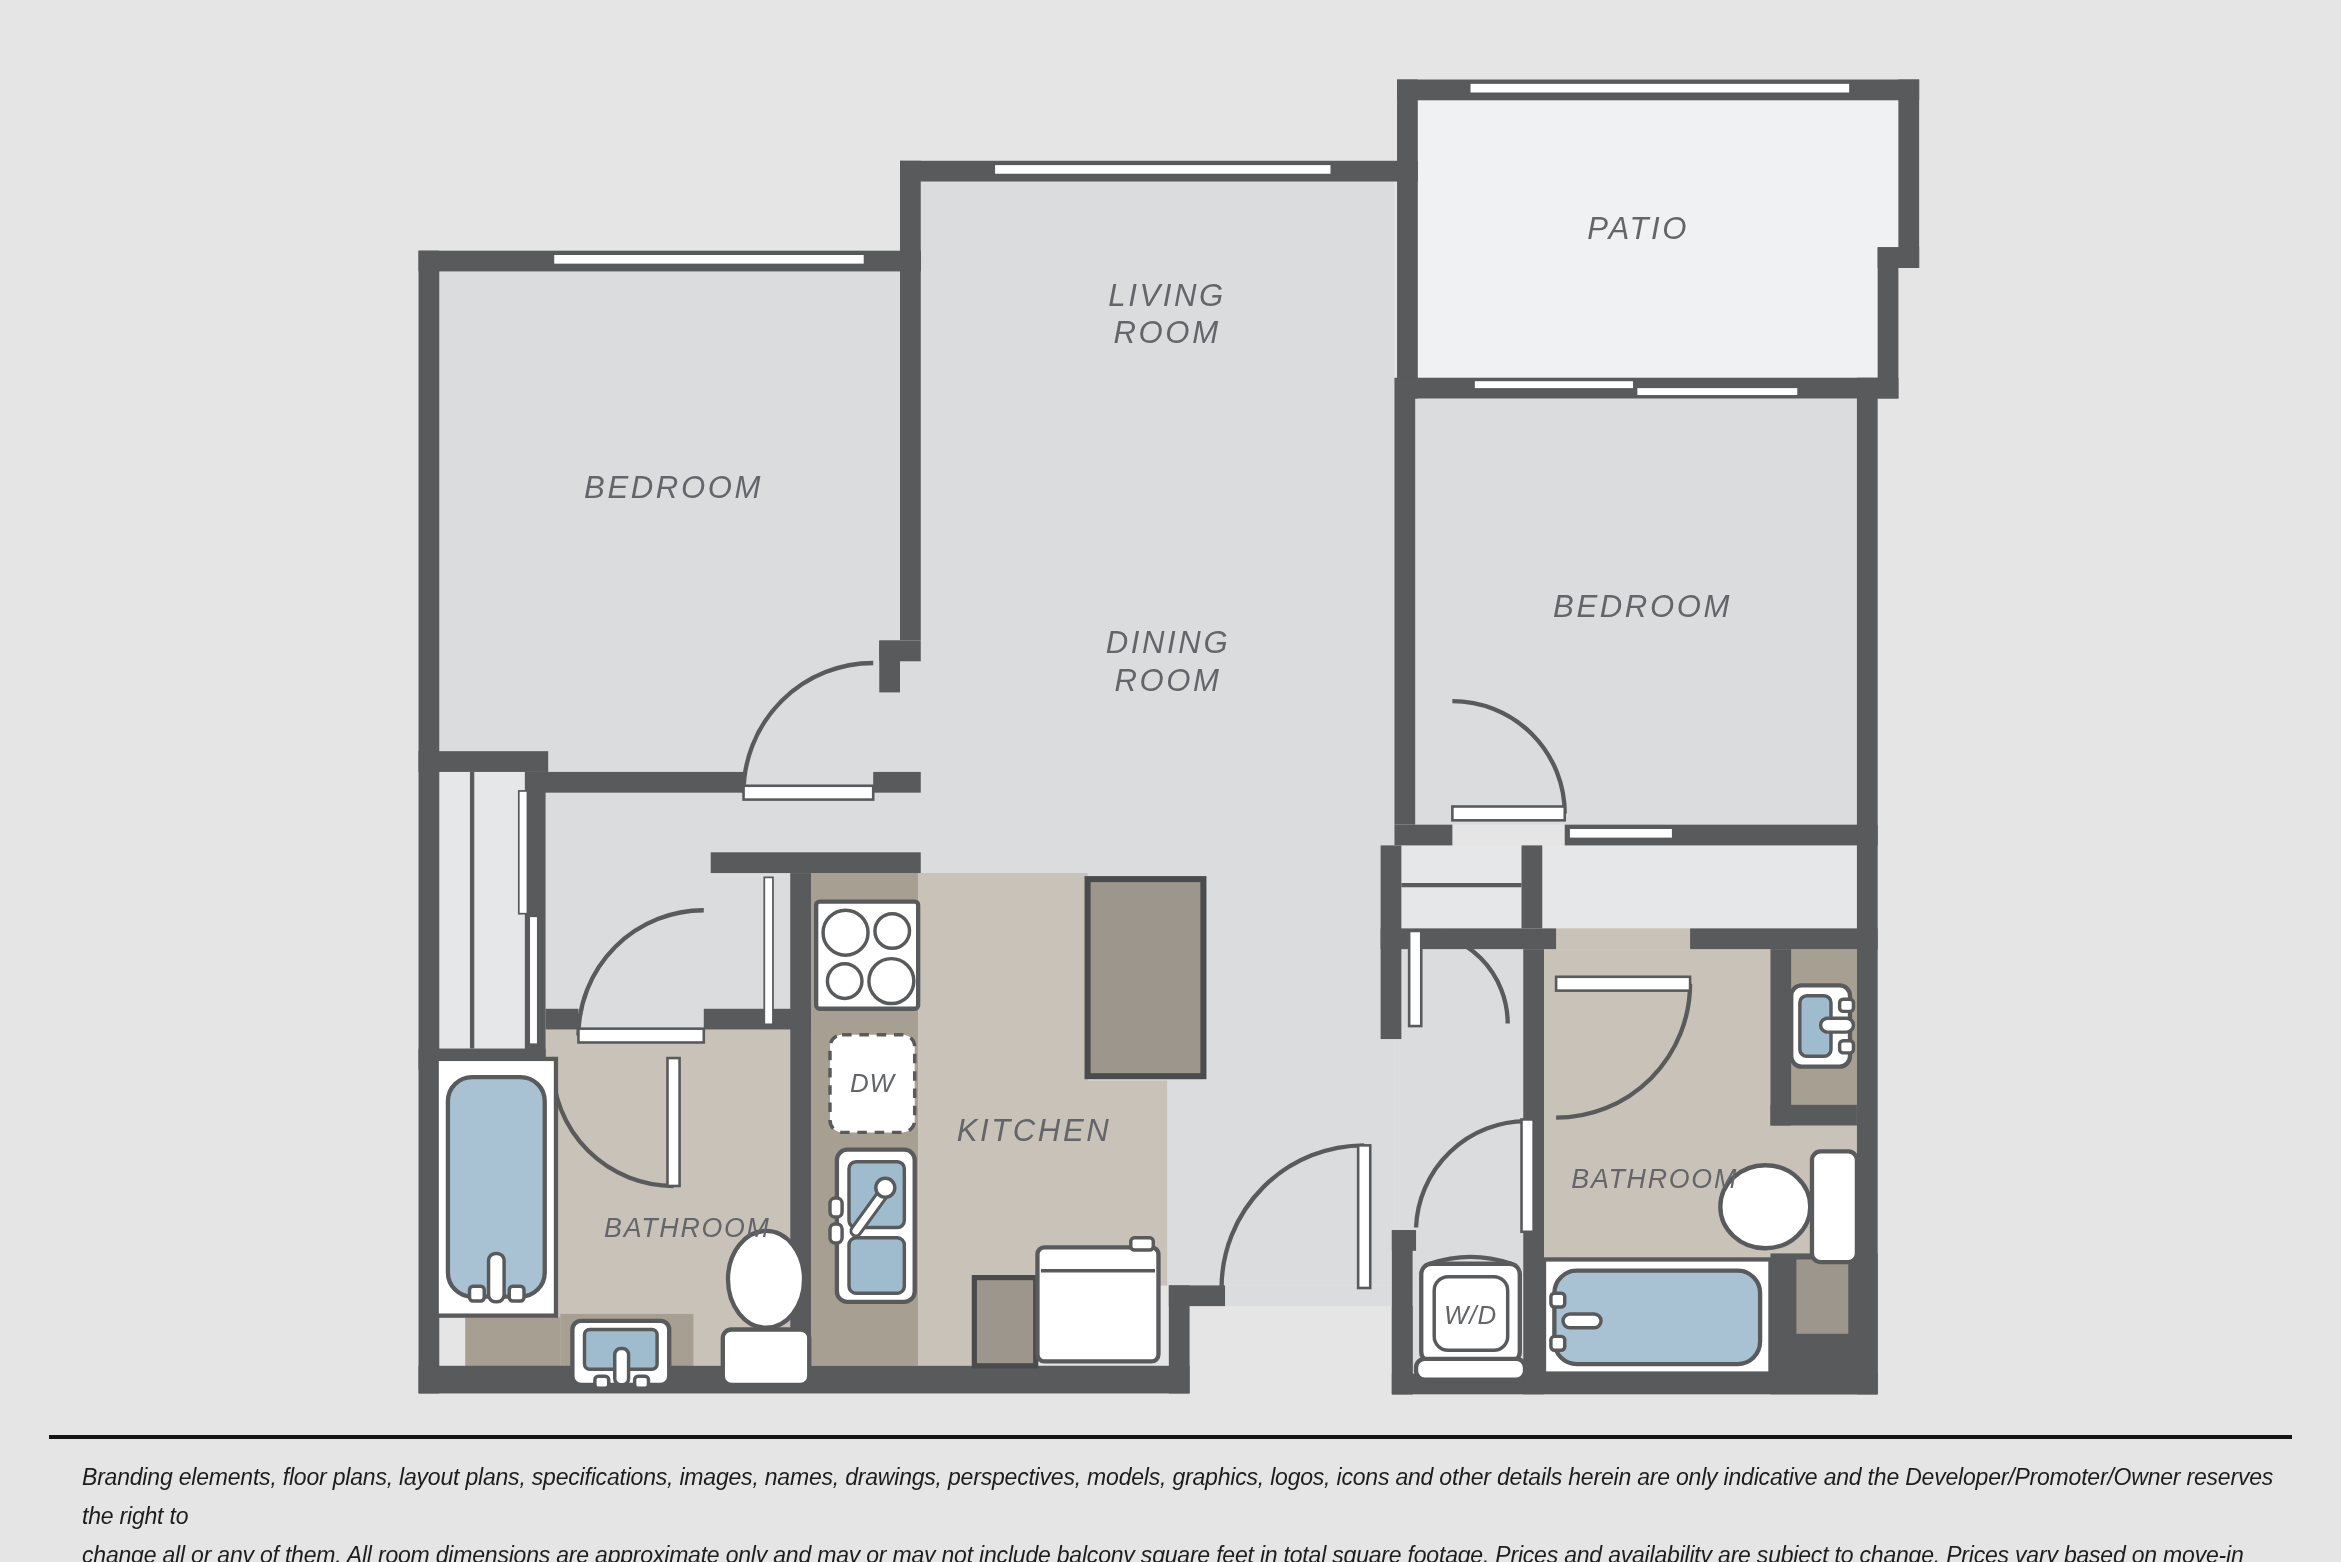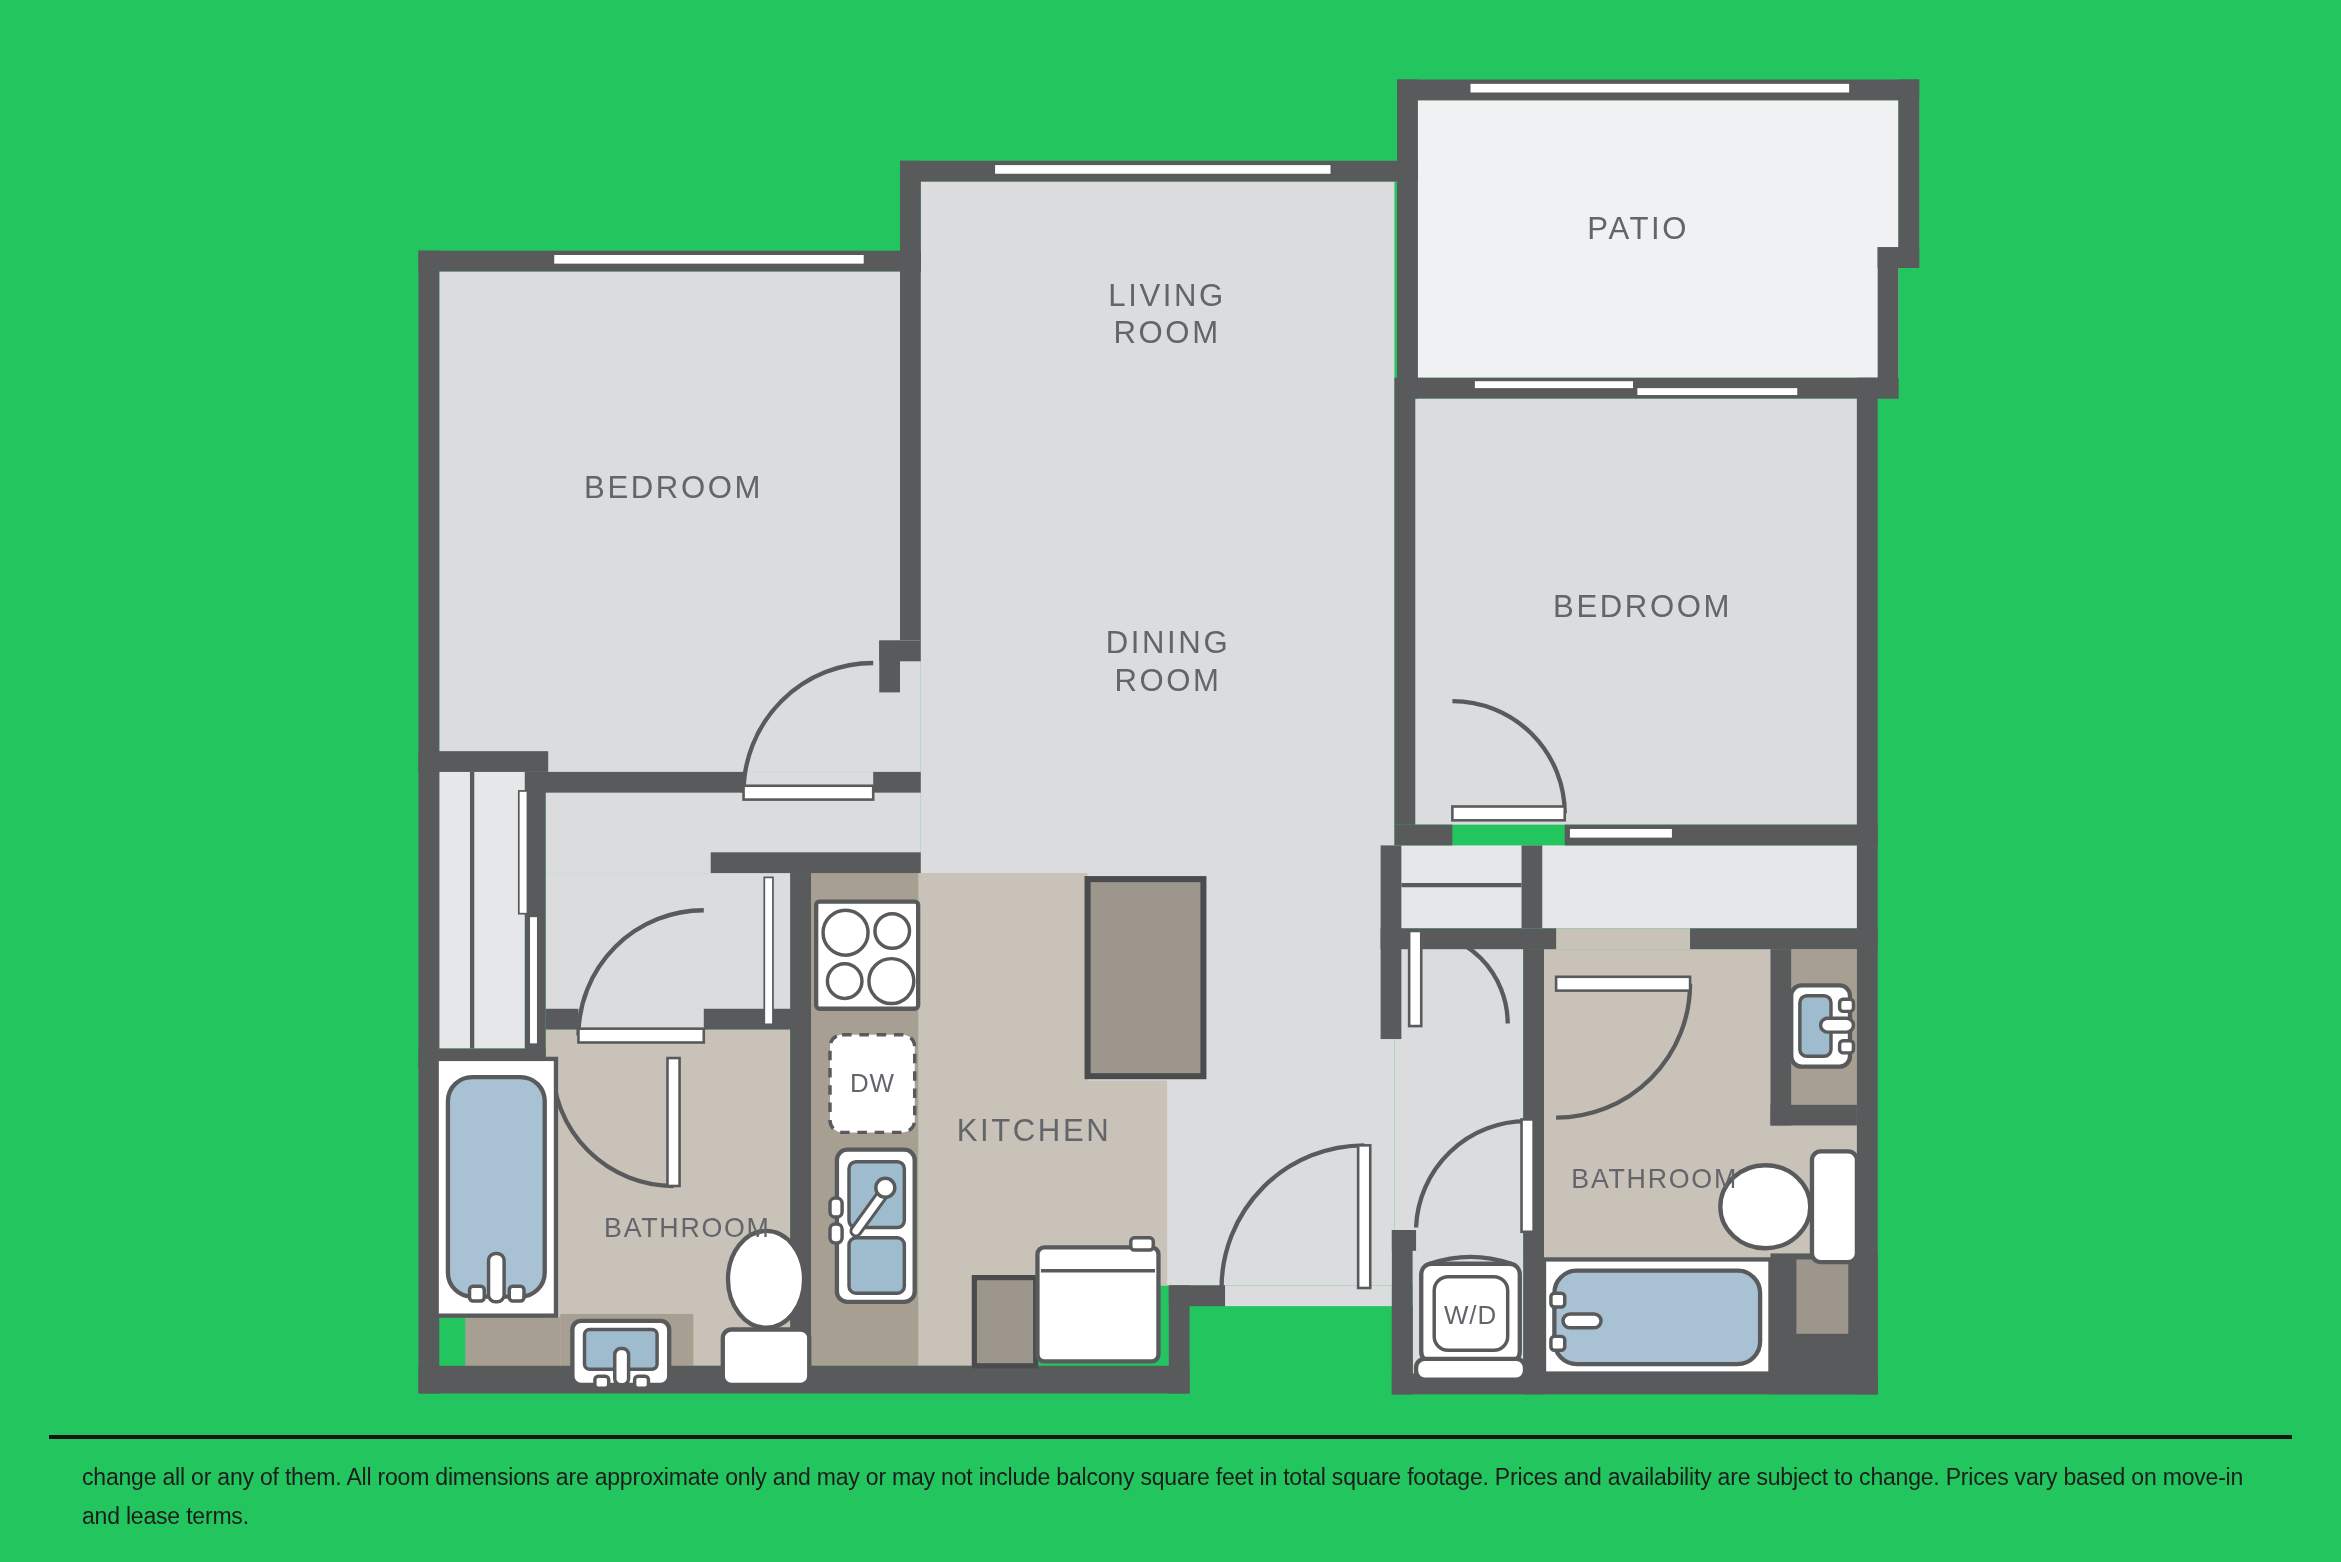--- a/index.html
+++ b/index.html
@@ -1,17 +1,17 @@
 <!DOCTYPE html>
 <html style="font-size:14px"><head>
 <meta charset="utf-8">
 <style>
   html,body{margin:0;padding:0;background:#ffffff;}
   body{font-family:"Liberation Sans", sans-serif;}
-  .page{position:relative;width:2342px;height:1562px;background:#22c55e;overflow:hidden;}
+  .page{position:relative;width:2342px;height:1562px;background:#e5e5e5;overflow:hidden;font-style:italic;}
   .plan-svg{position:absolute;left:0;top:0;}
   .room-label{fill:#63656A;font-family:"Liberation Sans",sans-serif;font-size:36px;letter-spacing:3px;}
   .small-label{fill:#63656A;font-family:"Liberation Sans",sans-serif;font-size:30px;letter-spacing:1px;}
   .bath-label{fill:#63656A;font-family:"Liberation Sans",sans-serif;font-size:31px;letter-spacing:2px;}
   .disclaimer-rule{position:absolute;left:49px;top:1435px;width:2243px;height:4.3px;background:#151515;}
   .disclaimer{position:absolute;left:82px;top:1458px;width:2192px;font-size:23px;line-height:39px;color:#1d1d1d;letter-spacing:-0.2px;}
   .wall{fill:#595A5C;}
   .win{fill:#ffffff;stroke:#595A5C;stroke-width:2;}
   .leaf{fill:#ffffff;stroke:#595A5C;stroke-width:3;}
   .arc{fill:none;stroke:#595A5C;stroke-width:5;}
@@ -220,16 +220,17 @@
       <text class="room-label" x="1196" y="1320" text-anchor="middle">KITCHEN</text>
       <text class="bath-label" x="795" y="1431" text-anchor="middle">BATHROOM</text>
       <text class="bath-label" x="1914" y="1374" text-anchor="middle">BATHROOM</text>
       <text class="small-label" x="1009" y="1263" text-anchor="middle">DW</text>
       <text class="small-label" x="1701" y="1532" text-anchor="middle">W/D</text>
     </g>
   </svg>
 
   <div class="disclaimer-rule"></div>
   <div class="disclaimer">
+    <div>Branding elements, floor plans, layout plans, specifications, images, names, drawings, perspectives, models, graphics, logos, icons and other details herein are only indicative and the Developer/Promoter/Owner reserves the right to</div>
     <div>change all or any of them. All room dimensions are approximate only and may or may not include balcony square feet in total square footage. Prices and availability are subject to change. Prices vary based on move-in and lease terms.</div>
   </div>
 </div>
 
 
 </body></html>

